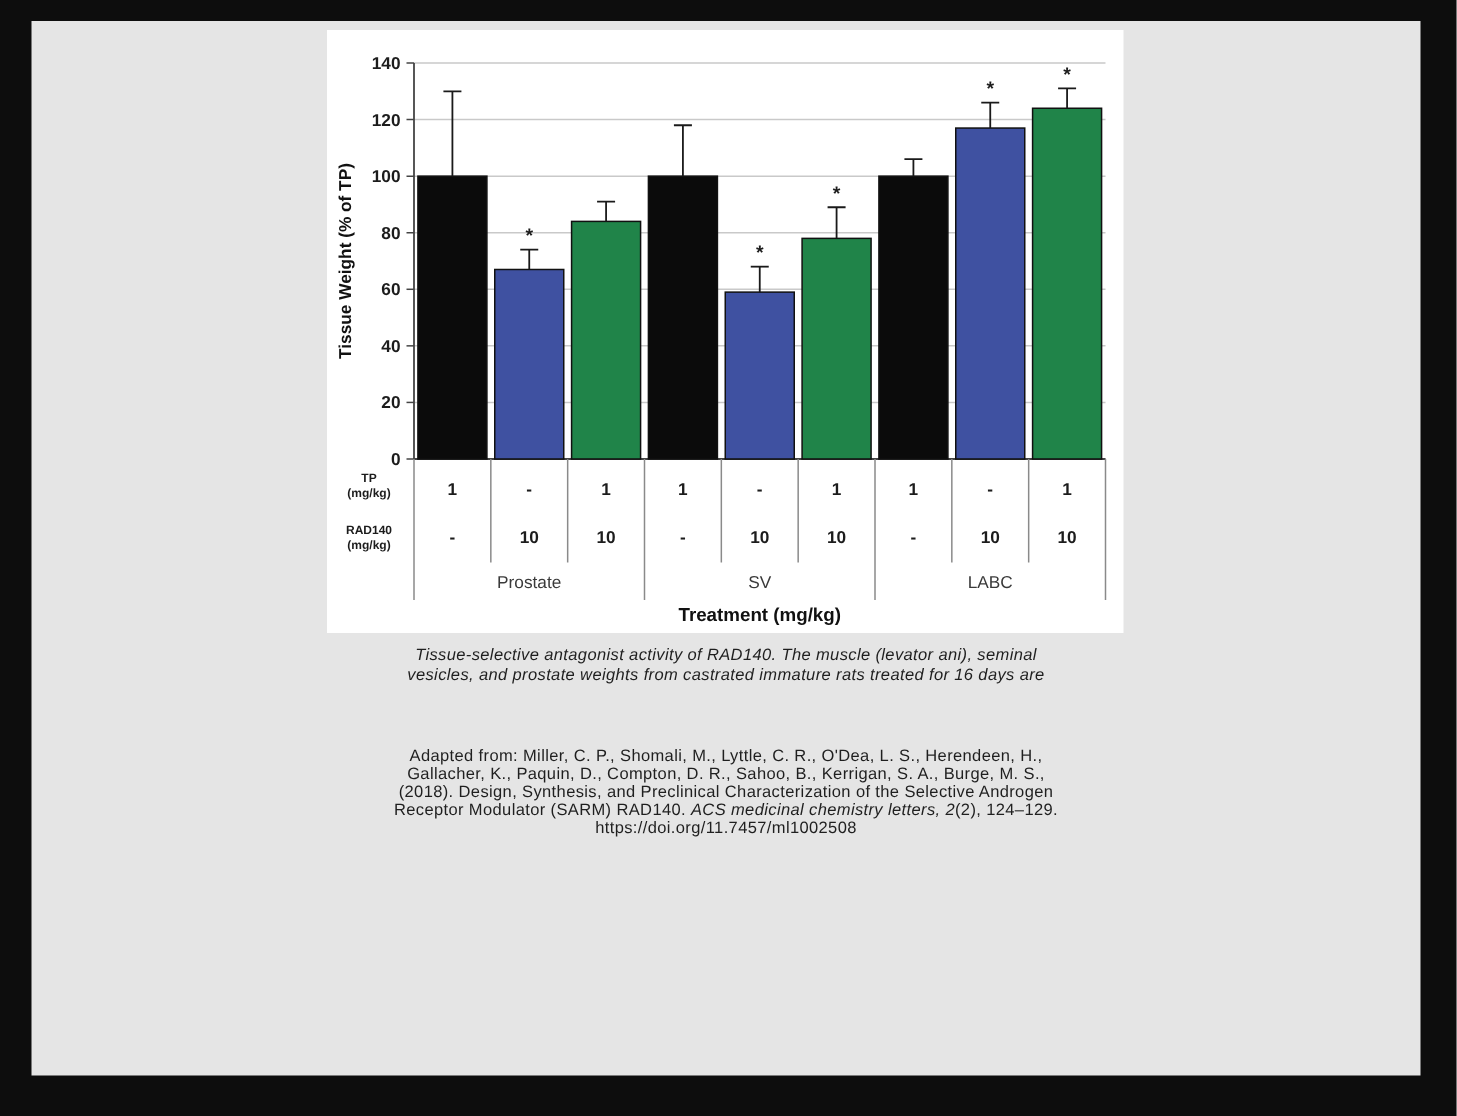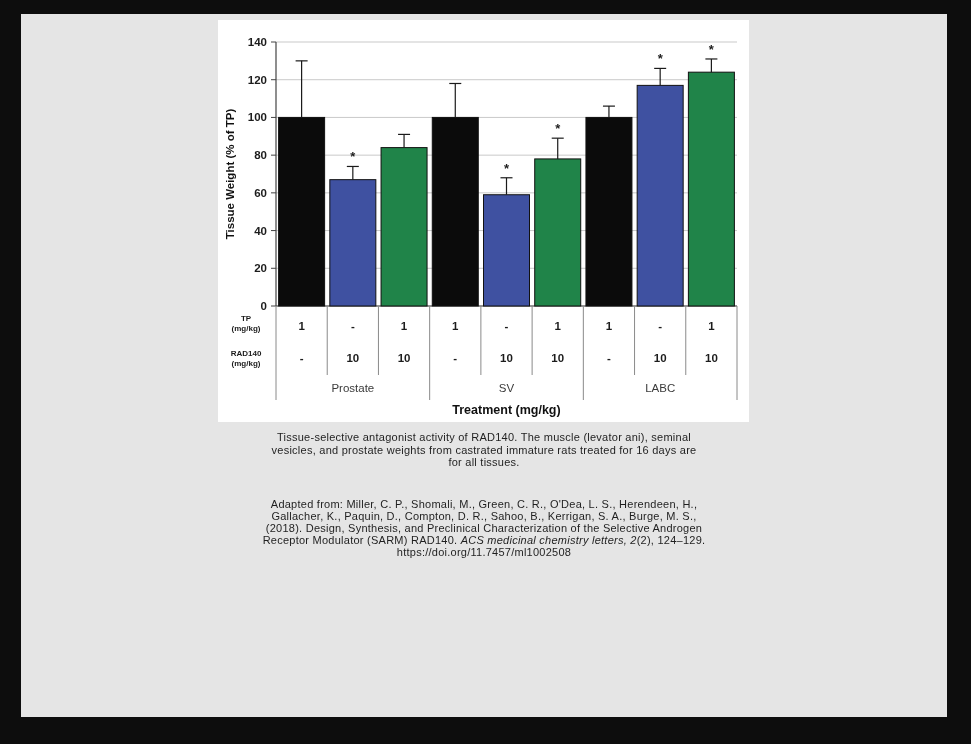--- a/index.html
+++ b/index.html
@@ -23,21 +23,21 @@
   .ytitle{font:700 11.5px "Liberation Sans",sans-serif;text-anchor:middle;fill:#111;}
   .xtitle{font:700 12.5px "Liberation Sans",sans-serif;text-anchor:middle;fill:#111;}
   .cell{font:700 11.5px "Liberation Sans",sans-serif;text-anchor:middle;fill:#1c1c1c;}
   .rowlab{font:700 8px "Liberation Sans",sans-serif;text-anchor:middle;fill:#1c1c1c;}
   .grouplab{font:500 11.5px "Liberation Sans",sans-serif;text-anchor:middle;fill:#3a3a3a;}
   .sig{font:700 13px "Liberation Sans",sans-serif;text-anchor:middle;fill:#1c1c1c;}
 
   .caption{
     position:absolute;top:417px;left:0;width:926px;
     text-align:center;font-size:11px;line-height:12.5px;
-    color:#1f1f1f;letter-spacing:.25px;
+    color:#1f1f1f;letter-spacing:.25px;font-style:italic;
   }
   .citation{
     position:absolute;top:484px;left:0;width:926px;
     text-align:center;font-size:11px;line-height:12px;
     color:#1f1f1f;letter-spacing:.25px;
   }
   .citation i{}
 </style>
 </head>
 <body>
@@ -140,24 +140,23 @@
         <text x="288.5" y="372" class="grouplab">SV</text>
         <text x="442.1666666666667" y="372" class="grouplab">LABC</text>
         <text x="288.5" y="394" class="xtitle">Treatment (mg/kg)</text>
         <text x="16" y="154" class="ytitle" transform="rotate(-90 16 154)">Tissue Weight (% of TP)</text>
       </svg>
   </div>
 
   <div class="caption" id="caption">
       <div>Tissue-selective antagonist activity of RAD140. The muscle (levator ani), seminal</div>
       <div>vesicles, and prostate weights from castrated immature rats treated for 16 days are</div>
-      <div>for all tissues.</div>
     </div>
 
   <div class="citation" id="citation">
-      <div>Adapted from: Miller, C. P., Shomali, M., Green, C. R., O'Dea, L. S., Herendeen, H.,</div>
+      <div>Adapted from: Miller, C. P., Shomali, M., Lyttle, C. R., O'Dea, L. S., Herendeen, H.,</div>
       <div>Gallacher, K., Paquin, D., Compton, D. R., Sahoo, B., Kerrigan, S. A., Burge, M. S.,</div>
       <div>(2018). Design, Synthesis, and Preclinical Characterization of the Selective Androgen</div>
       <div>Receptor Modulator (SARM) RAD140. <i>ACS medicinal chemistry letters, 2</i>(2), 124–129.</div>
       <div>https://doi.org/11.7457/ml1002508</div>
     </div>
 
 </div>
 
 </body></html>

